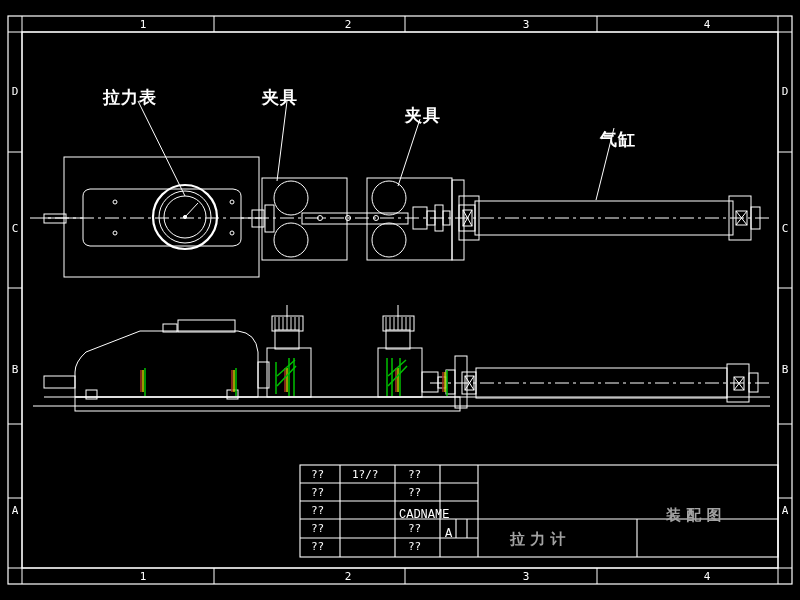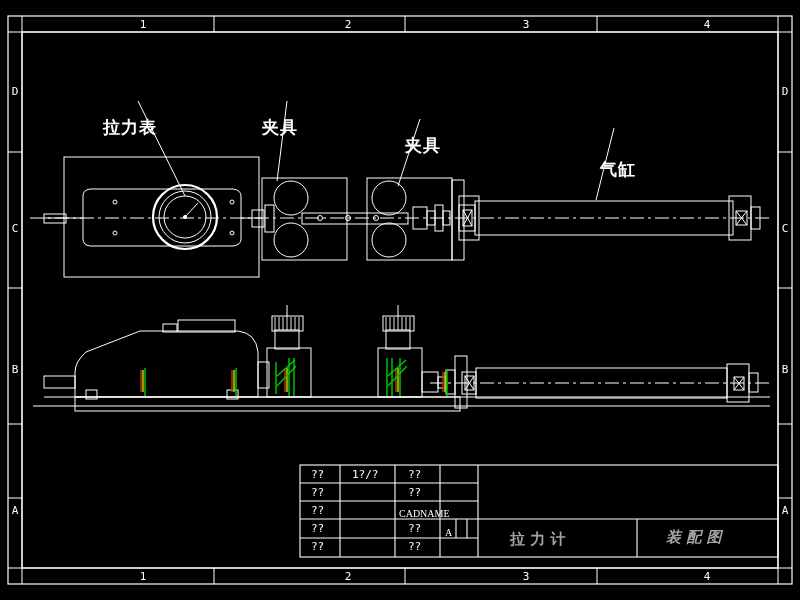--- a/index.html
+++ b/index.html
@@ -4,37 +4,37 @@
 <style>
   * { margin:0; padding:0; box-sizing:border-box; }
   html,body {
     width:800px; height:600px; background:#000; overflow:hidden;
     font-family:"Liberation Sans", sans-serif;
   }
   #stage { position:relative; width:800px; height:600px; background:#000; }
   #cad { position:absolute; left:0; top:0; }
   .lbl {
     position:absolute; color:#fff; font-family:"DejaVu Sans", sans-serif;
-    font-size:17px; font-weight:bold; letter-spacing:1px; white-space:nowrap;margin-top:30px;
+    font-size:17px; font-weight:bold; letter-spacing:1px; white-space:nowrap;
   }
   .zone {
     position:absolute; color:#fff; font-family:"DejaVu Sans Mono", monospace;
     font-size:11px; white-space:nowrap; text-align:center;
   }
   .tbtxt {
     position:absolute; color:#fff; font-family:"DejaVu Sans Mono", monospace;
     font-size:11px; white-space:nowrap;
   }
   .tbtitle {
     position:absolute; color:#a3a3a3; font-family:"DejaVu Sans", sans-serif;
     font-size:15px; font-weight:bold; white-space:nowrap;
   }
   .tiny {
-    position:absolute; color:#fff; font-family:Liberation Serif, serif;
-    font-size:10px; white-space:nowrap; letter-spacing:0px;
+    position:absolute; color:#fff; font-family:Liberation Mono, monospace;
+    font-size:12px; white-space:nowrap; letter-spacing:0px;
   }
 </style>
 </head>
 <body>
 
 <div id="stage">
   <svg id="cad" width="800" height="600" viewBox="0 0 800 600">
     <rect x="0" y="0" width="800" height="600" fill="#000"></rect>
 
     <g stroke="#fff" fill="none" stroke-width="1.2">
@@ -266,14 +266,14 @@
   <div class="tbtxt" style="left:408px;top:486px;">??</div>
   <div class="tbtxt" style="left:311px;top:504px;">??</div>
   <div class="tiny" style="left:399px;top:508px;">CADNAME</div>
   <div class="tbtxt" style="left:311px;top:522px;">??</div>
   <div class="tbtxt" style="left:408px;top:522px;">??</div>
   <div class="tiny" style="left:445px;top:527px;">A</div>
   <div class="tbtxt" style="left:311px;top:540px;">??</div>
   <div class="tbtxt" style="left:408px;top:540px;">??</div>
 
   <div class="tbtitle" style="left:510px;top:530px;">拉  力  计</div>
-  <div class="tbtitle" style="left:666px;top:528px;font-style:italic;">装  配  图</div>
+  <div class="tbtitle" style="left:666px;top:506px;">装  配  图</div>
 </div>
 
 </body></html>

